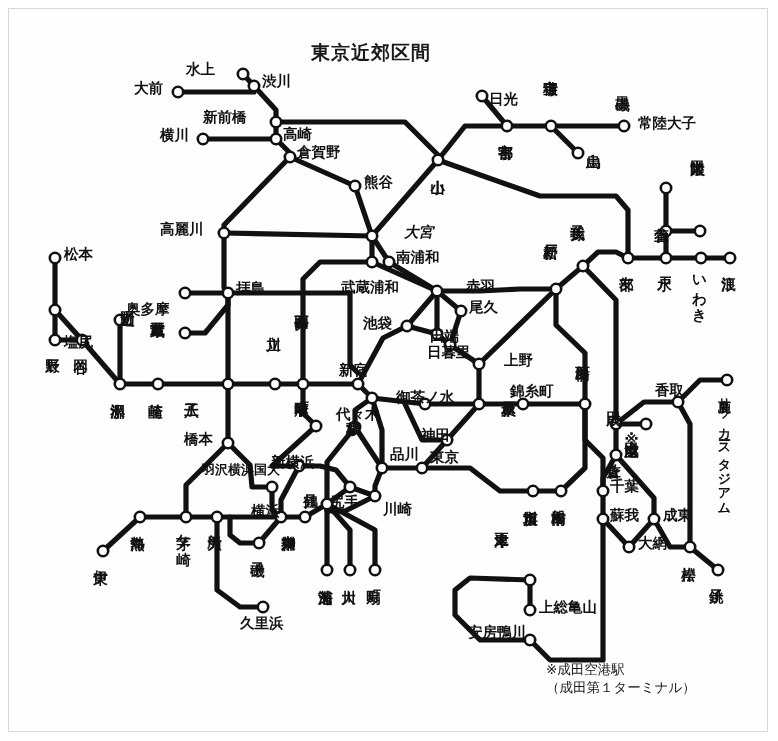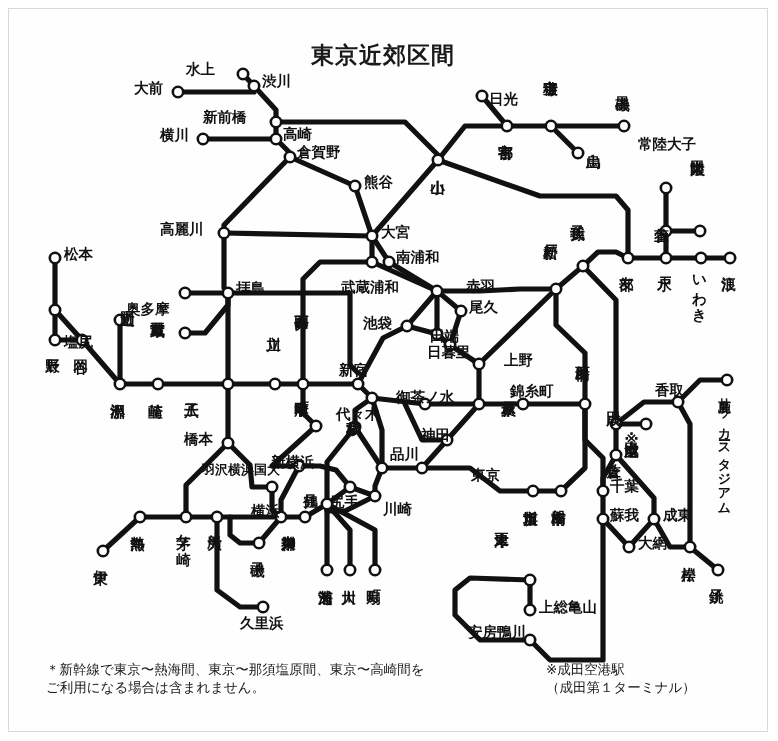--- a/index.html
+++ b/index.html
@@ -43,21 +43,21 @@
     stroke-linejoin: round;
     fill: none;
   }
   .station-node {
     fill: #ffffff;
     stroke: #111111;
     stroke-width: 2.6;
   }
   .map-title {
     position: absolute;
-    font-size: 23px;
+    font-size: 19px;
     font-weight: 600;
     color: #1a1a1a;
     letter-spacing: 1px;
     white-space: nowrap;
     font-family: "DejaVu Sans", "Liberation Sans", sans-serif;
   }
   .st-label {
     position: absolute;
     font-size: 14.5px;
     color: #111111;
@@ -303,28 +303,28 @@
   <div id="labels-layer">
       <div class="st-label" style="left: 186px; top: 62px;">水上</div>
       <div class="st-label" style="left: 134px; top: 81px;">大前</div>
       <div class="st-label" style="left: 262px; top: 74px;">渋川</div>
       <div class="st-label" style="left: 203px; top: 110px;">新前橋</div>
       <div class="st-label" style="left: 160px; top: 128px;">横川</div>
       <div class="st-label" style="left: 283px; top: 127px;">高崎</div>
       <div class="st-label" style="left: 297px; top: 145px; text-align: center;">倉賀野</div>
       <div class="st-label" style="left: 364px; top: 175px;">熊谷</div>
       <div class="st-label" style="left: 160px; top: 222px;">高麗川</div>
-      <div class="st-label" style="left: 381px; top: 225px;">大宮</div>
+      <div class="st-label" style="left: 404px; top: 225px; font-style: italic;">大宮</div>
       <div class="st-label vert" style="left: 430px; top: 168px;">小山</div>
       <div class="st-label" style="left: 489px; top: 84px; margin-top: 8px;">日光</div>
       <div class="st-label vert" style="left: 498px; top: 133px;">宇都宮</div>
       <div class="st-label vert" style="left: 543px; top: 69px;">宝積寺</div>
       <div class="st-label vert" style="left: 586px; top: 142px;">烏山</div>
       <div class="st-label vert" style="left: 615px; top: 85px;">黒磯</div>
-      <div class="st-label" style="left: 638px; top: 137px; font-family: Liberation Serif, serif;">常陸大子</div>
+      <div class="st-label" style="left: 638px; top: 116px; font-family: Liberation Serif, serif;">常陸大子</div>
       <div class="st-label vert" style="left: 654px; top: 216px;">上菅谷</div>
       <div class="st-label vert" style="left: 690px; top: 149px;">常陸太田</div>
       <div class="st-label vert" style="left: 619px; top: 265px;">友部</div>
       <div class="st-label vert" style="left: 657px; top: 265px;">水戸</div>
       <div class="st-label vert" style="left: 692px; top: 265px;">いわき</div>
       <div class="st-label vert" style="left: 721px; top: 265px;">浪江</div>
       <div class="st-label vert" style="left: 570px; top: 214px;">我孫子</div>
       <div class="st-label vert" style="left: 543px; top: 233px;">新松戸</div>
       <div class="st-label" style="left: 64px; top: 247px;">松本</div>
       <div class="st-label" style="left: 64px; top: 299px; margin-top: 36px;">塩尻</div>
@@ -347,21 +347,21 @@
       <div class="st-label" style="left: 448px; top: 279px; margin-left: 18px;">赤羽</div>
       <div class="st-label" style="left: 469px; top: 300px;">尾久</div>
       <div class="st-label" style="left: 363px; top: 316px;">池袋</div>
       <div class="st-label" style="left: 430px; top: 329px;">田端</div>
       <div class="st-label" style="left: 427px; top: 345px;">日暮里</div>
       <div class="st-label" style="left: 504px; top: 353px;">上野</div>
       <div class="st-label" style="left: 396px; top: 390px;">御茶ノ水</div>
       <div class="st-label vert" style="left: 501px; top: 390px;">秋葉原</div>
       <div class="st-label" style="left: 510px; top: 384px;">錦糸町</div>
       <div class="st-label" style="left: 421px; top: 428px;">神田</div>
-      <div class="st-label" style="left: 430px; top: 468px; margin-left: 41px;">東京</div>
+      <div class="st-label" style="left: 430px; top: 450px;">東京</div>
       <div class="st-label" style="left: 390px; top: 447px;">品川</div>
       <div class="st-label vert" style="left: 575px; top: 355px;">西船橋</div>
       <div class="st-label vert" style="left: 606px; top: 400px;">成田</div>
       <div class="st-label vert" style="left: 624px; top: 431px;">成田空港※</div>
       <div class="st-label vert" style="left: 606px; top: 452px;">佐倉</div>
       <div class="st-label" style="left: 655px; top: 383px;">香取</div>
       <div class="st-label vert small" style="left: 718px; top: 389px;">鹿島サッカースタジアム</div>
       <div class="st-label" style="left: 610px; top: 479px;">千葉</div>
       <div class="st-label" style="left: 610px; top: 508px;">蘇我</div>
       <div class="st-label" style="left: 663px; top: 508px;">成東</div>
@@ -386,18 +386,16 @@
       <div class="st-label vert" style="left: 207px; top: 524px;">大船</div>
       <div class="st-label vert" style="left: 176px; top: 524px;">茅ケ崎</div>
       <div class="st-label vert" style="left: 130px; top: 524px;">熱海</div>
       <div class="st-label vert" style="left: 93px; top: 559px;">伊東</div>
       <div class="st-label" style="left: 240px; top: 616px;">久里浜</div>
       <div class="st-label vert" style="left: 318px; top: 578px;">海芝浦</div>
       <div class="st-label vert" style="left: 341px; top: 578px;">大川</div>
       <div class="st-label vert" style="left: 366px; top: 578px;">扇町</div>
     </div>
 
-  <div class="footnote" id="footnote-0" style="left: 46px; top: 660px;">＊新幹線で東京〜熱海間、東京〜那須塩原間、東京〜高崎間を
-ご利用になる場合は含まれません。</div>
   <div class="footnote right" id="footnote-1" style="left: 546px; top: 660px;">※成田空港駅
 （成田第１ターミナル）</div>
 
 </div>
 
 </body></html>

